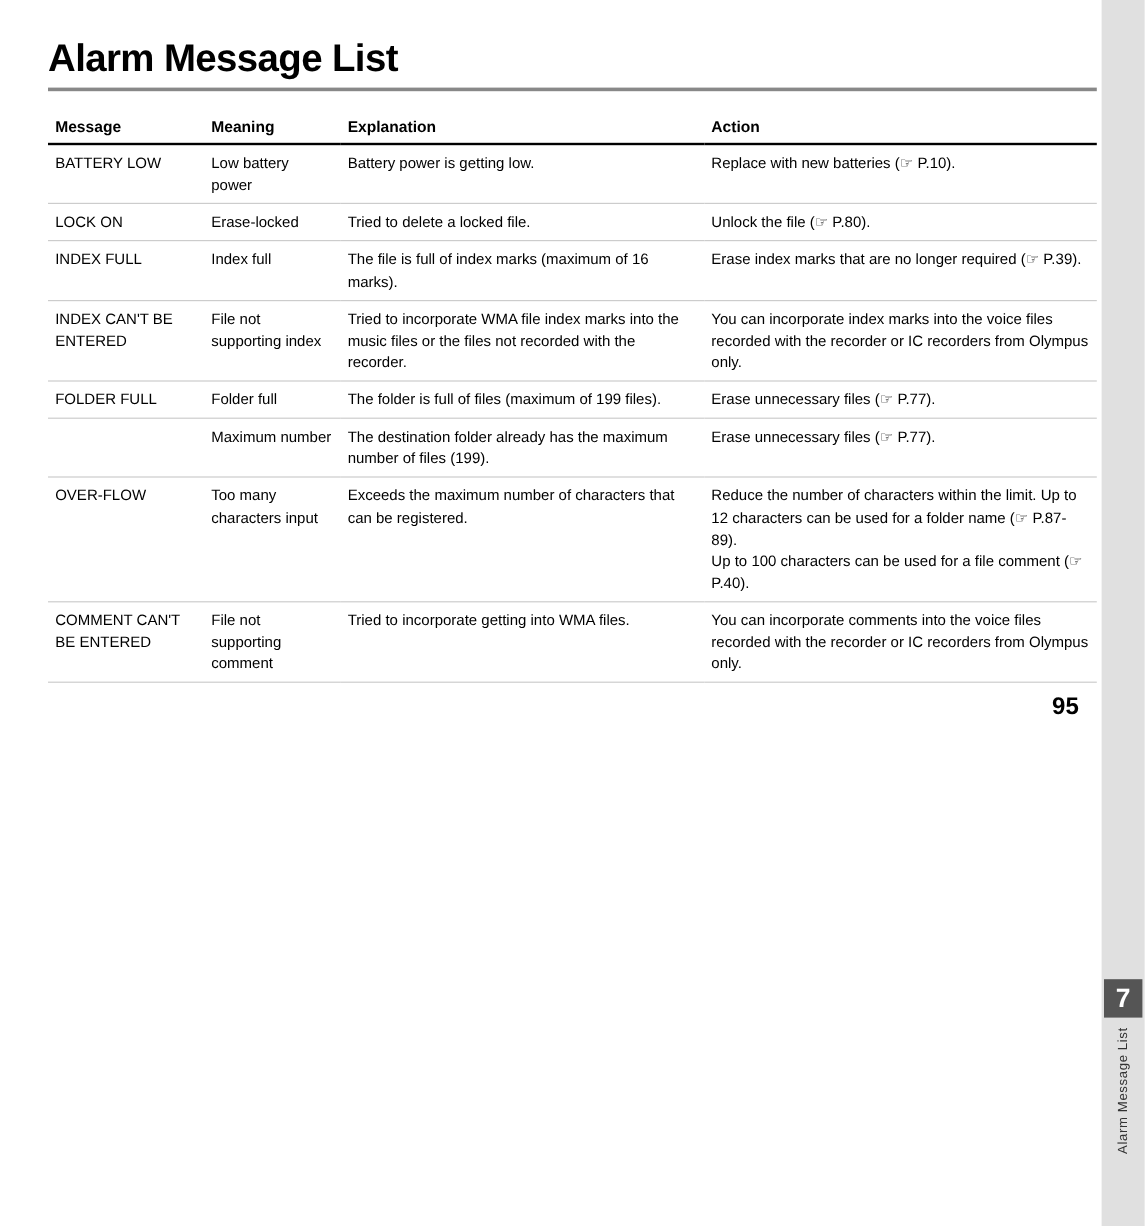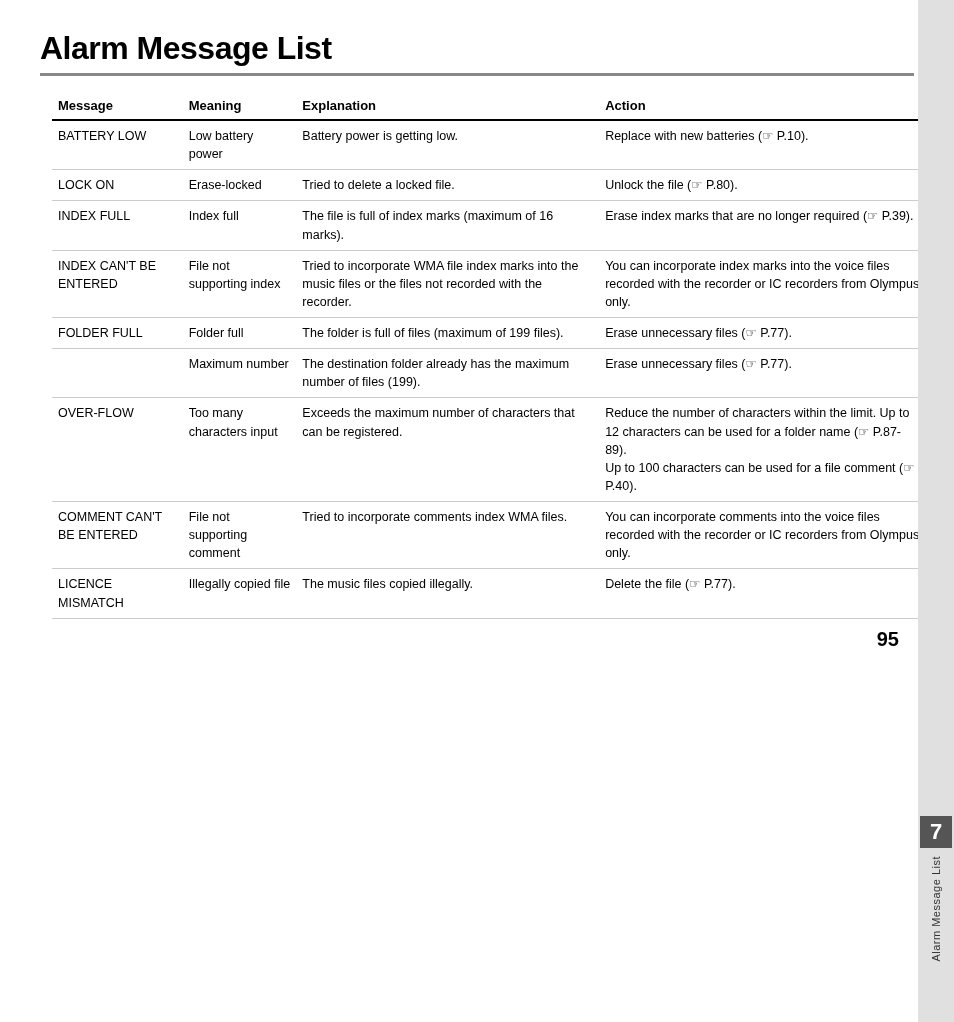--- a/index.html
+++ b/index.html
@@ -24,21 +24,20 @@
     }
     .title-underline {
       height: 3px;
       background: #888;
       margin-bottom: 18px;
     }
     table {
       width: 100%;
       border-collapse: collapse;
       font-size: 12.5px;
-      margin-left: 12px;
     }
     thead tr th {
       font-weight: bold;
       font-size: 13px;
       border-bottom: 2px solid #000;
       padding: 4px 6px 6px 6px;
       text-align: left;
       vertical-align: bottom;
     }
     tbody tr td {
@@ -146,28 +145,22 @@
         </tr>
         <tr>
           <td>OVER-FLOW</td>
           <td>Too many characters input</td>
           <td>Exceeds the maximum number of characters that can be registered.</td>
           <td>Reduce the number of characters within the limit. Up to 12 characters can be used for a folder name (☞ P.87-89).<br>Up to 100 characters can be used for a file comment (☞ P.40).</td>
         </tr>
         <tr>
           <td>COMMENT CAN'T BE ENTERED</td>
           <td>File not supporting comment</td>
-          <td>Tried to incorporate comments index WMA files.</td>
+          <td>Tried to incorporate getting into WMA files.</td>
           <td>You can incorporate comments into the voice files recorded with the recorder or IC recorders from Olympus only.</td>
-        </tr>
-        <tr>
-          <td>LICENCE MISMATCH</td>
-          <td>Illegally copied file</td>
-          <td>The music files copied illegally.</td>
-          <td>Delete the file (☞ P.77).</td>
         </tr>
       </tbody>
   </table>
 
   <div class="page-num">95</div>
 </div>
 
 <div class="sidebar">
   <div class="sidebar-number">7</div>
   <div class="sidebar-label">Alarm Message List</div>

